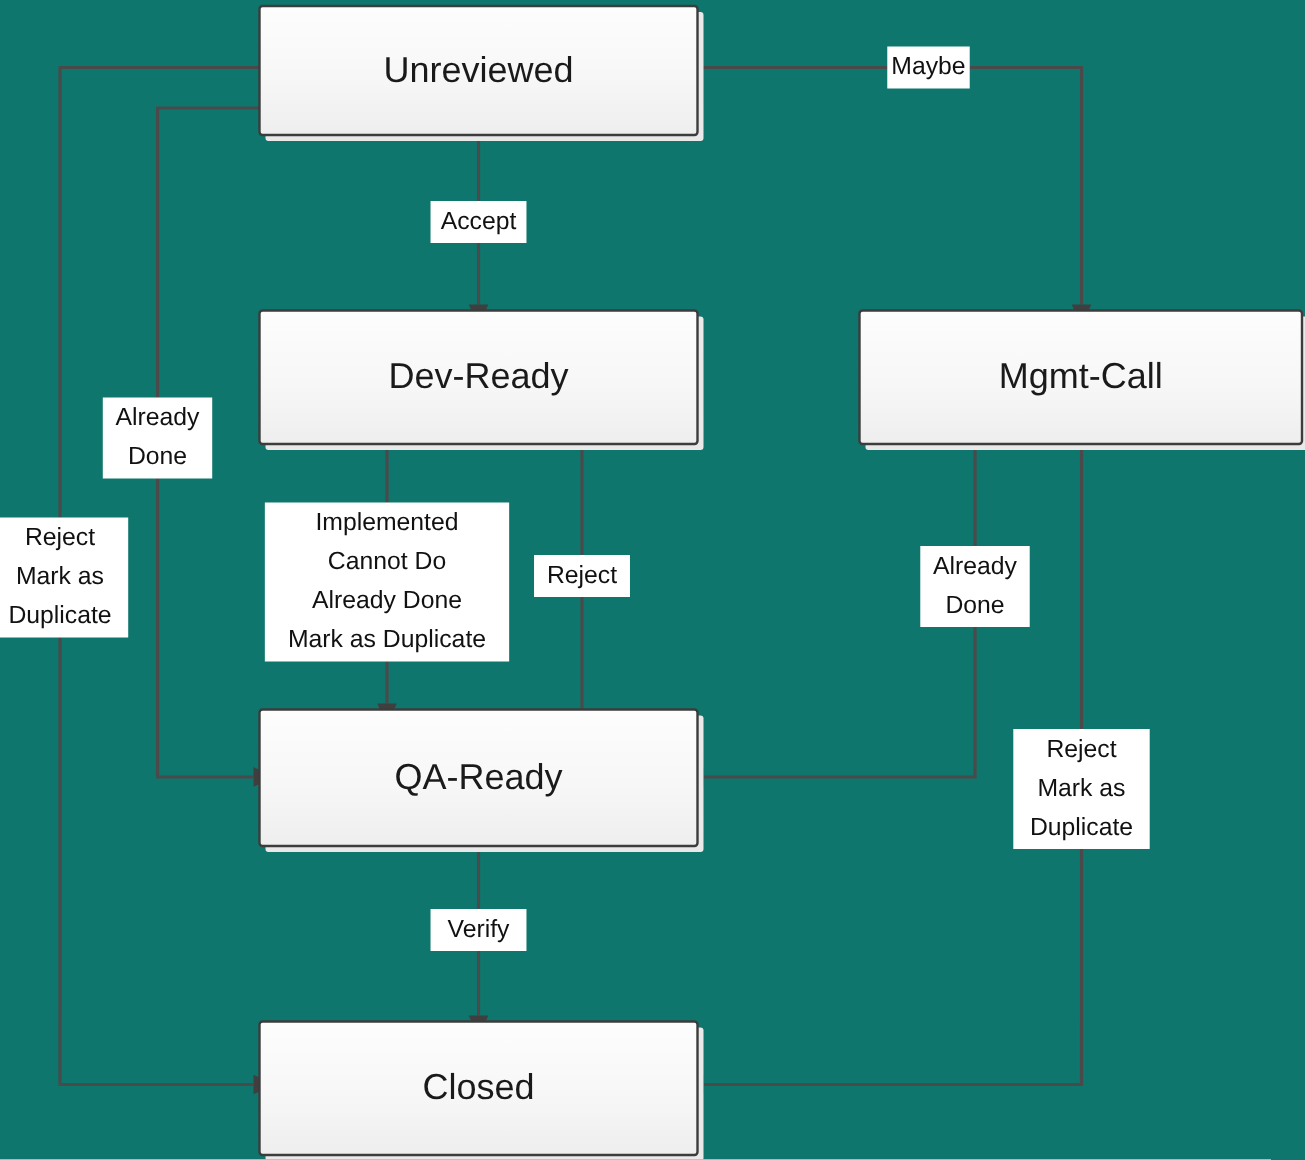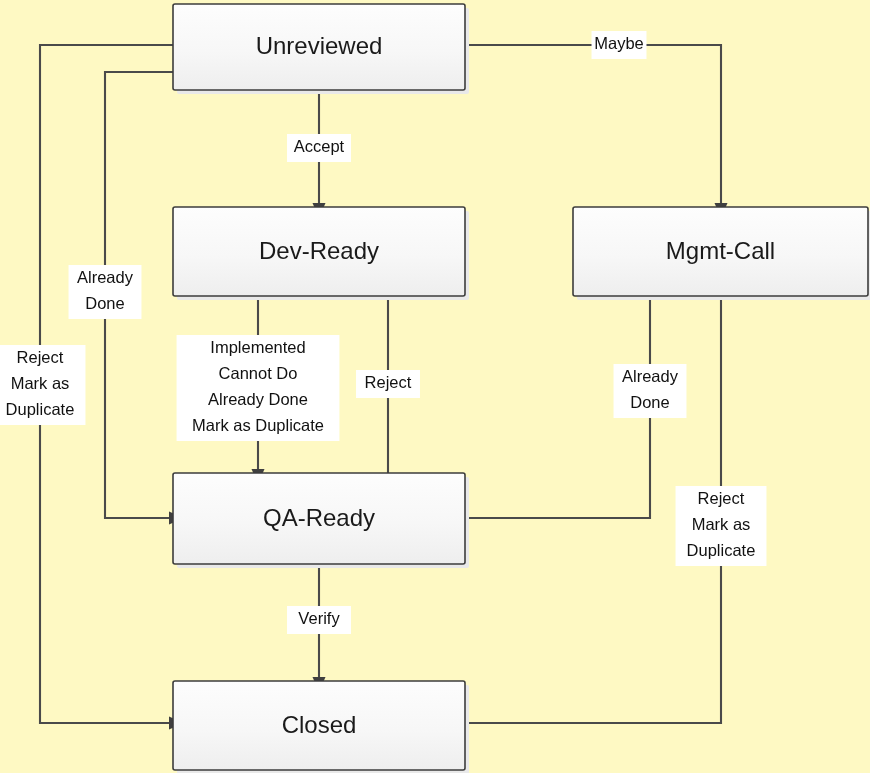--- a/index.html
+++ b/index.html
@@ -4,21 +4,21 @@
 <style>
   html, body {
     margin: 0;
     padding: 0;
     background: #ffffff;
   }
   #diagram-root {
     position: relative;
     width: 870px;
     height: 773px;
-    background: #fef9c3;
+    background: #0f766e;
     font-family: "Liberation Sans", sans-serif;
     overflow: hidden;
   }
   svg.canvas {
     position: absolute;
     top: 0;
     left: 0;
     width: 870px;
     height: 773px;
     display: block;

